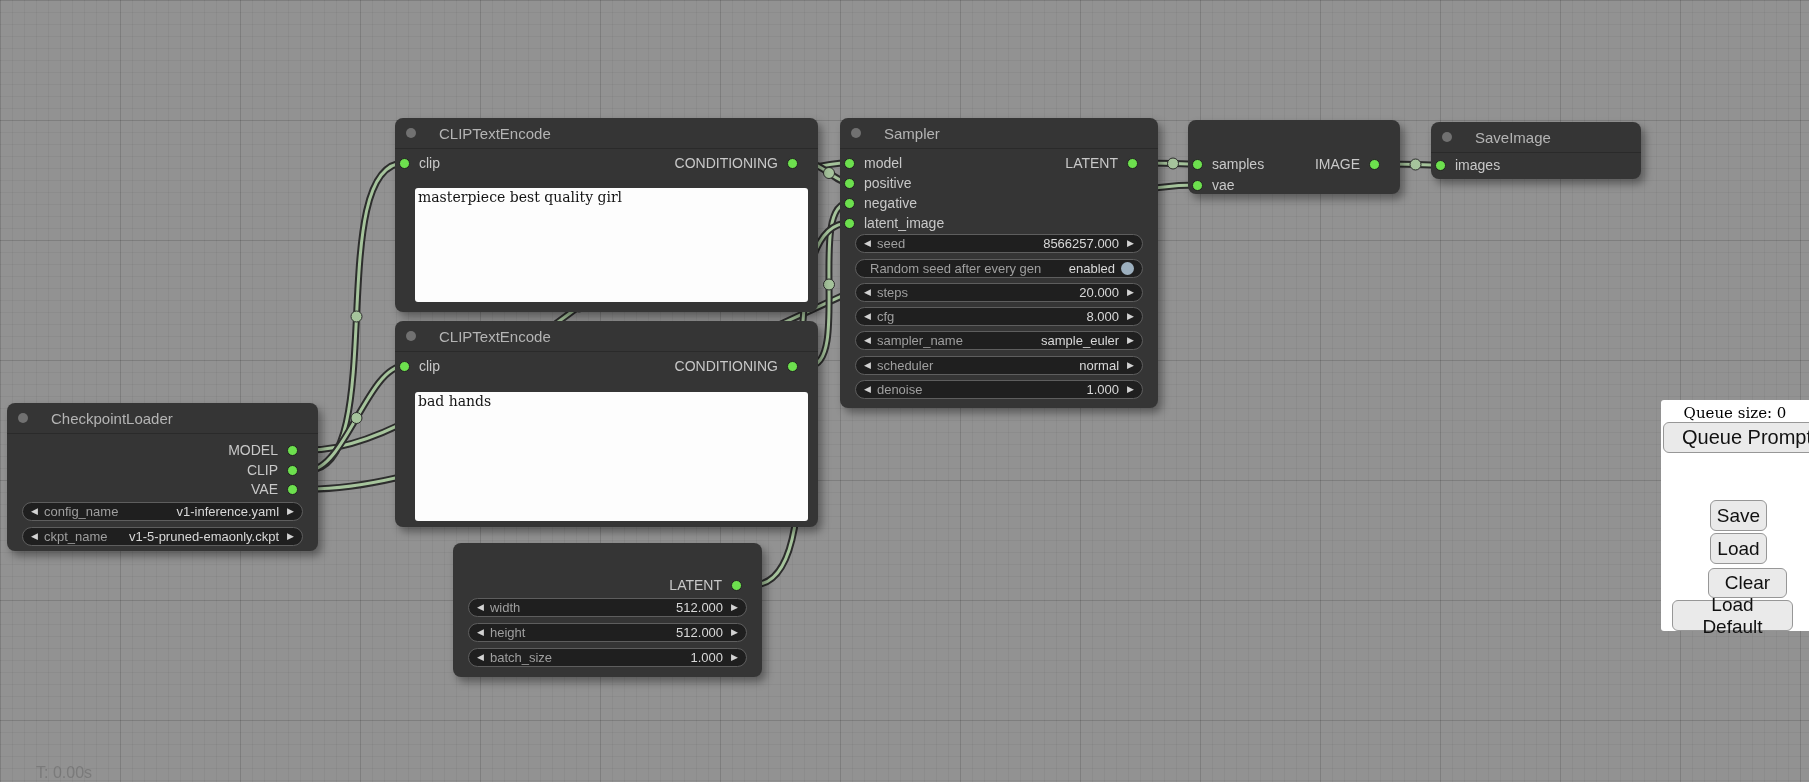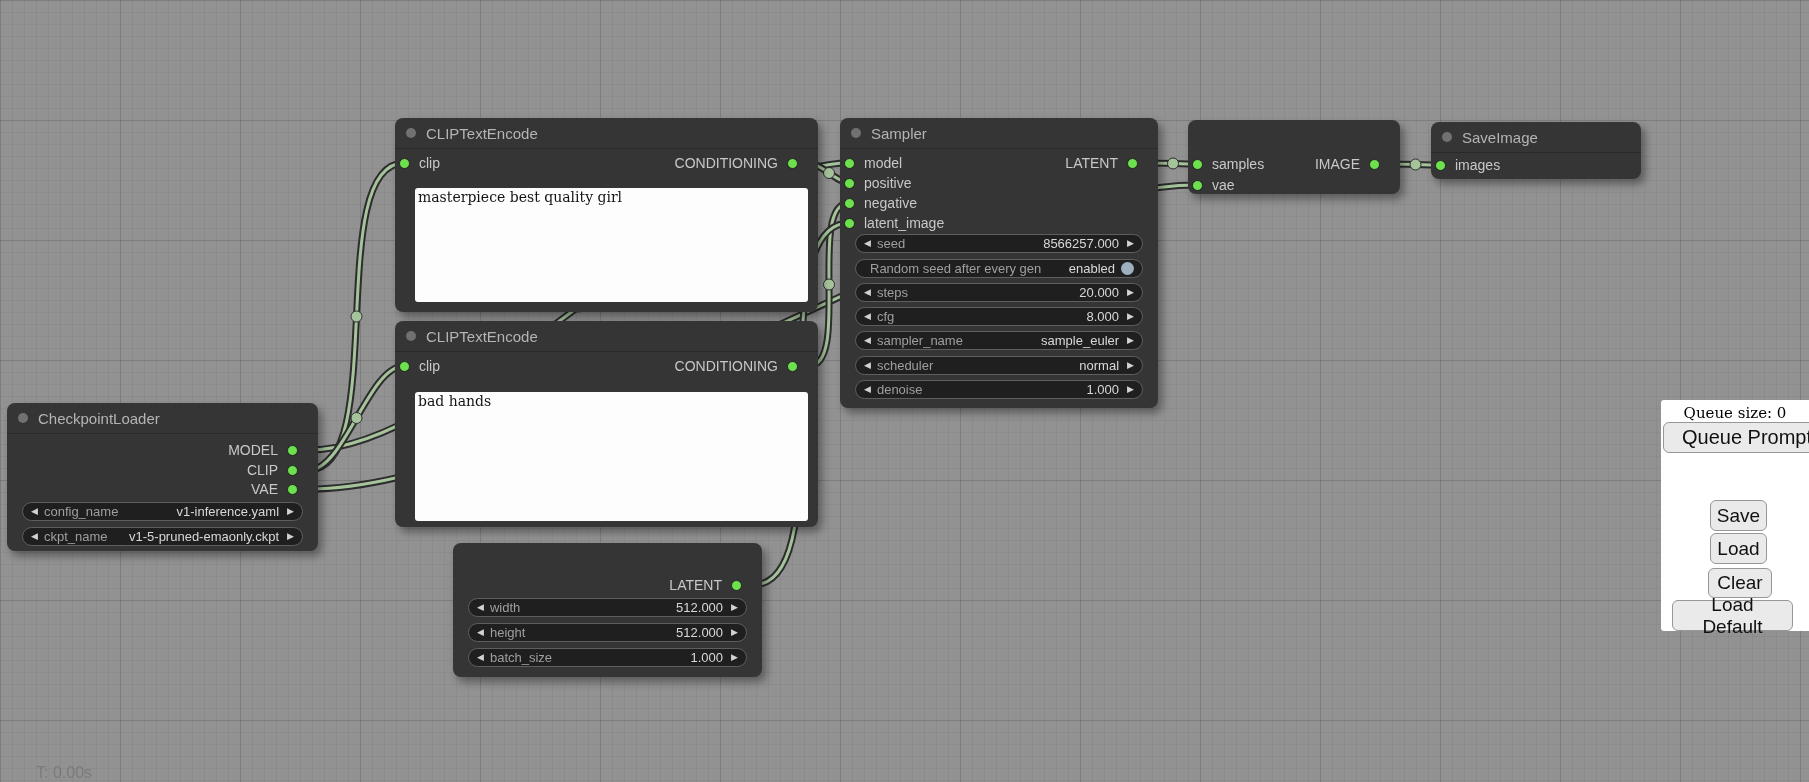--- a/index.html
+++ b/index.html
@@ -13,21 +13,21 @@
       linear-gradient(rgba(0,0,0,0.045) 1px, transparent 1px),
       linear-gradient(90deg, rgba(0,0,0,0.045) 1px, transparent 1px);
     background-size:120px 120px,120px 120px,12px 12px,12px 12px;
   }
   #wires{position:absolute;left:0;top:0;z-index:1;}
   .node{
     position:absolute;z-index:2;background:#353535;border-radius:8px;
     box-shadow:4px 5px 8px rgba(0,0,0,0.38);color:#c8c8c8;
   }
   .node-title{
-    height:30px;display:flex;align-items:center;gap:10px;padding-left:11px;
+    height:30px;display:flex;align-items:center;gap:23px;padding-left:11px;
     border-bottom:1px solid #2a2a2a;color:#b4b4b4;font-size:15px;
     white-space:nowrap;overflow:hidden;
   }
   .title-dot{width:10px;height:10px;border-radius:50%;background:#717171;flex:0 0 auto;}
   .slot{position:absolute;height:20px;display:flex;align-items:center;font-size:14px;white-space:nowrap;}
   .slot.in{left:4px;}
   .slot.out{right:20px;flex-direction:row-reverse;}
   .slot .dot{width:9px;height:9px;border-radius:50%;background:#6de04e;border:1px solid #222;flex:0 0 auto;}
   .slot.in .dot{margin-right:9px;}
   .slot.out .dot{margin-left:9px;}
@@ -56,21 +56,21 @@
     font-family:"DejaVu Serif","Liberation Serif",serif;font-size:15px;color:#000;
   }
   .qbtn{
     position:absolute;background:#eaeaea;border:1px solid #979797;border-radius:6px;
     color:#111;font-family:"Liberation Sans",sans-serif;display:flex;
     align-items:center;justify-content:center;box-sizing:border-box;cursor:pointer;
   }
   .qbtn.big{left:2px;top:22px;width:168px;height:31px;font-size:20px;}
   .qbtn.save{left:49px;top:100px;width:57px;height:31px;font-size:19px;}
   .qbtn.load{left:49px;top:133px;width:57px;height:31px;font-size:19px;}
-  .qbtn.clear{left:47px;top:168px;width:64px;height:30px;font-size:19px;}
+  .qbtn.clear{left:47px;top:168px;width:79px;height:30px;font-size:19px;}
   .qbtn.loaddef{left:11px;top:200px;width:121px;height:31px;font-size:19px;}
   .perf-text{
     position:absolute;left:36px;top:764px;font-size:16px;color:rgba(40,40,40,0.22);
     z-index:0;
   }
 </style>
 </head>
 <body>
 
 <svg id="wires" width="1809" height="782">

